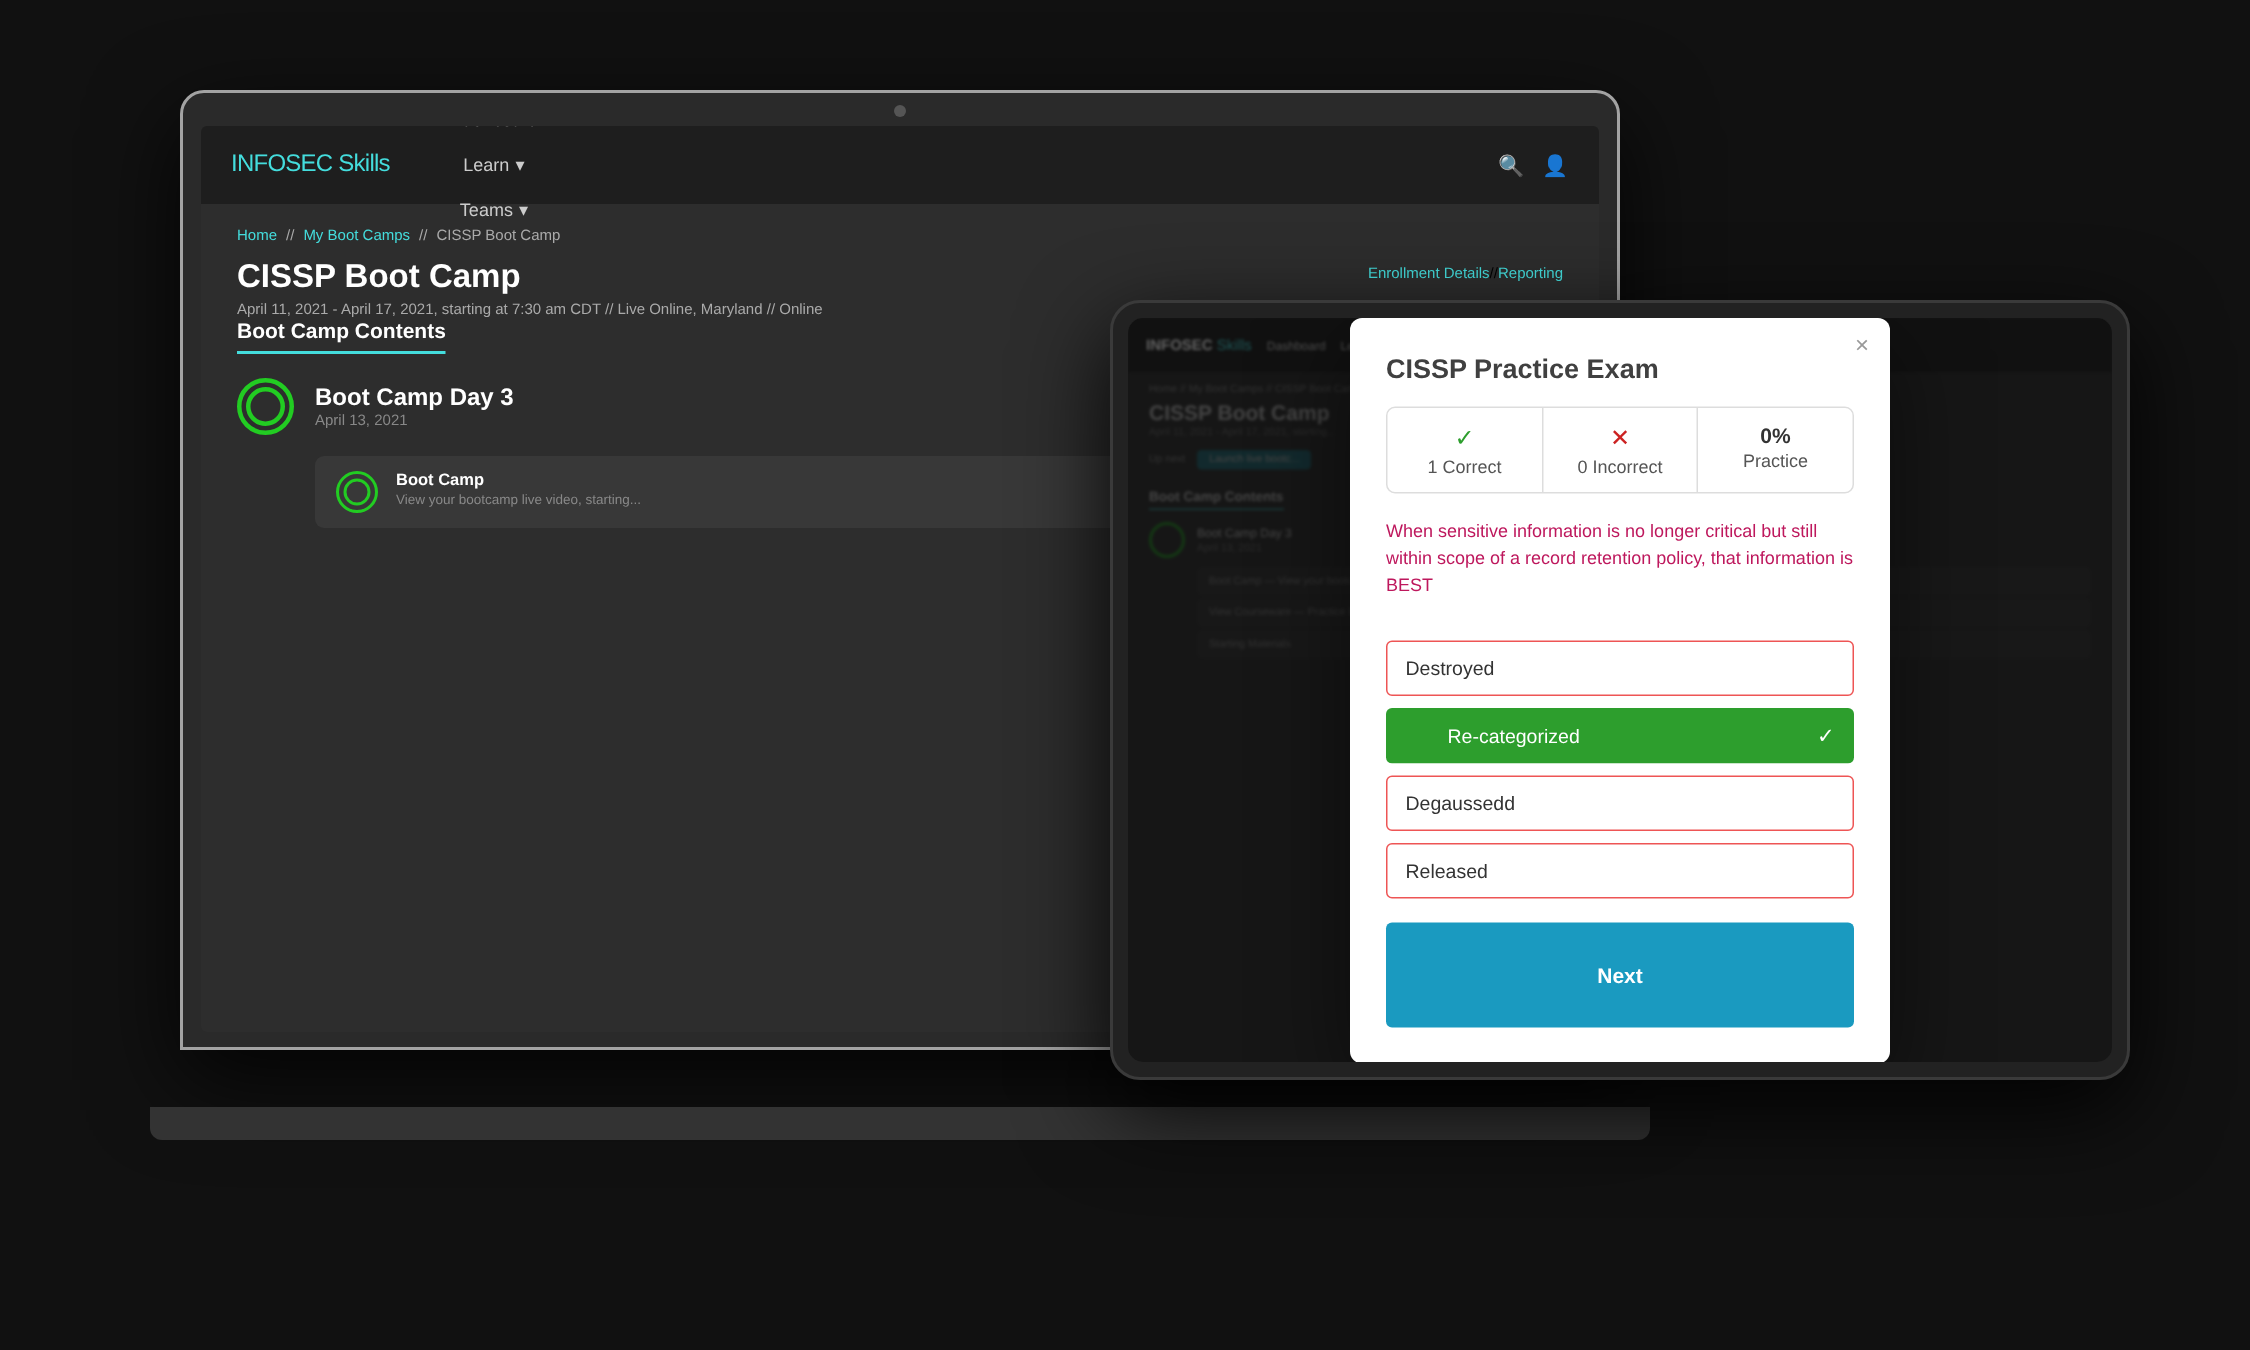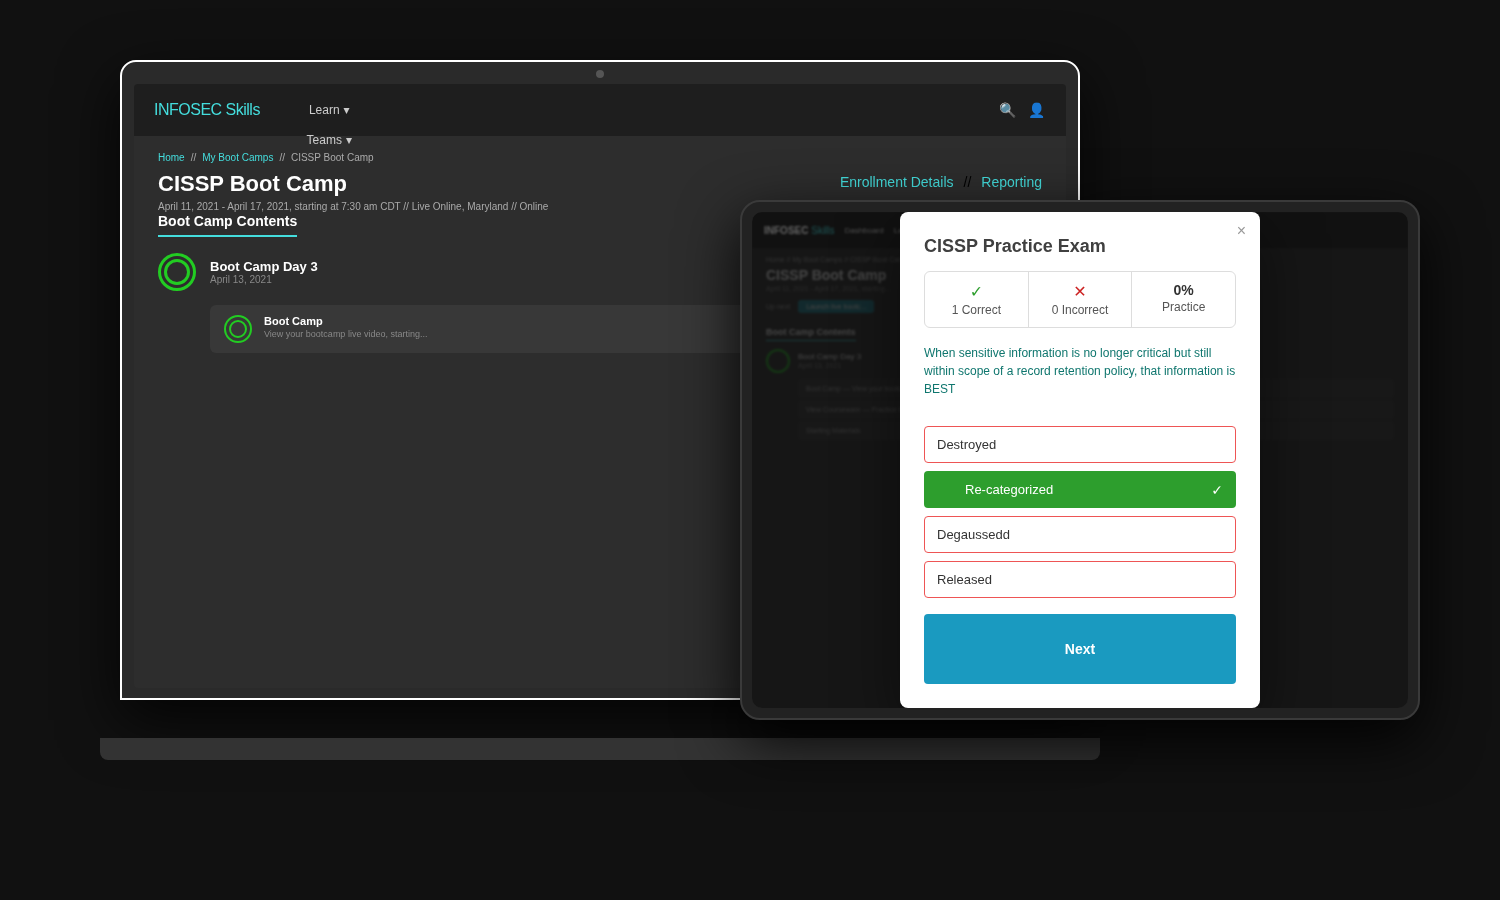--- a/index.html
+++ b/index.html
@@ -30,21 +30,21 @@
       height: 700px;
     }
 
     .laptop-body {
       position: absolute;
       left: 0; top: 0;
       width: 960px;
       height: 640px;
       background: #2a2a2a;
       border-radius: 16px 16px 0 0;
-      border: 2px solid #ffffff;
+      border: 2px solid #a3a3a3;
       box-shadow: 0 20px 60px rgba(0,0,0,0.8);
       overflow: hidden;
     }
 
     .laptop-camera {
       position: absolute;
       top: 8px;
       left: 50%;
       transform: translateX(-50%);
       width: 8px;
@@ -160,22 +160,21 @@
       margin-bottom: 4px;
     }
 
     .ls-subtitle {
       color: #aaa;
       font-size: 10px;
     }
 
     .ls-header-links {
       display: flex;
-      gap: 10px;
-      font-size: 14px;
+      font-size: 10px;
     }
 
     .ls-header-links a {
       color: #4dd;
       text-decoration: none;
     }
 
     .ls-upnext {
       display: flex;
       align-items: center;
@@ -231,21 +230,21 @@
     .ls-circle-inner {
       width: 26px;
       height: 26px;
       border-radius: 50%;
       border: 3px solid #22cc22;
       background: transparent;
     }
 
     .ls-day-info h3 {
       color: white;
-      font-size: 13px;
+      font-size: 16px;
       font-weight: 600;
     }
 
     .ls-day-info p {
       color: #888;
       font-size: 10px;
     }
 
     .ls-items {
       margin-left: 52px;
@@ -498,21 +497,21 @@
       margin-bottom: 2px;
     }
 
     .modal-stat-count {
       font-size: 12px;
       color: #555;
     }
 
     .modal-question {
       font-size: 12px;
-      color: #0f766e;
+      color: #be185d;
       line-height: 1.5;
       margin-bottom: 28px;
     }
 
     .modal-option {
       border: 1.5px solid #e55;
       border-radius: 4px;
       padding: 10px 12px;
       font-size: 13px;
       color: #333;

